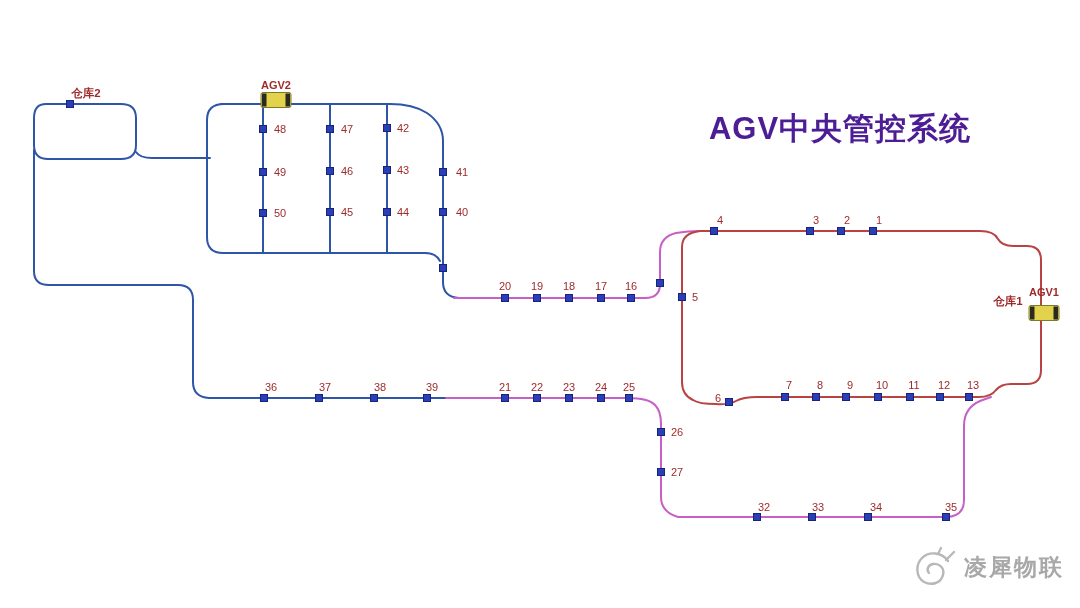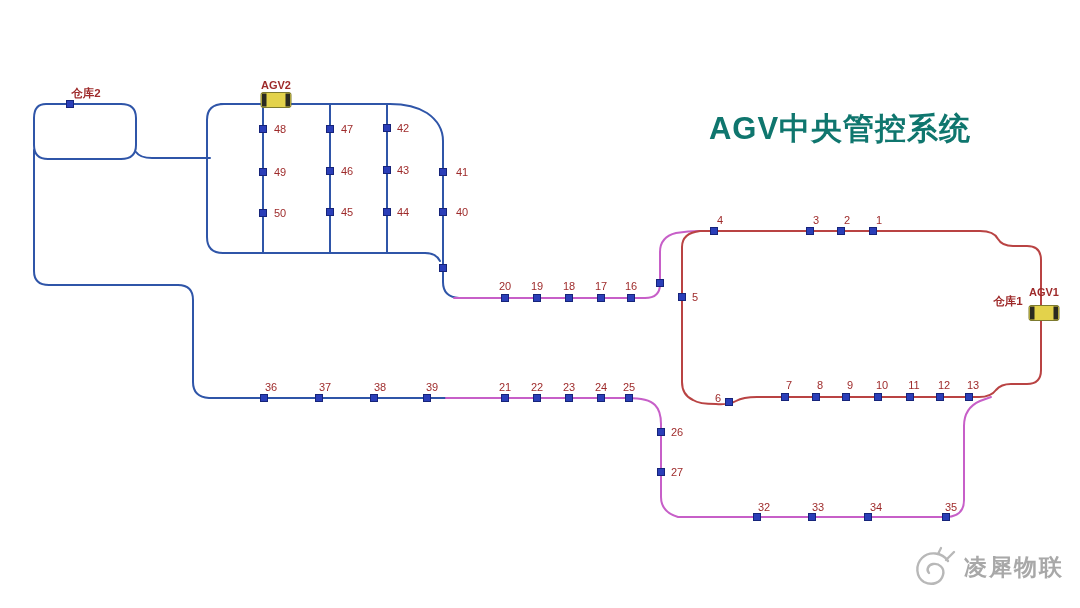--- a/index.html
+++ b/index.html
@@ -136,21 +136,21 @@
         <text x="276" y="89" fill="#9e2a2a" font-size="11" font-weight="bold" text-anchor="middle">AGV2</text>
       </g>
       <g>
         <rect x="1029" y="305.5" width="30" height="15" rx="2" fill="#e3d24b" stroke="#7d7a2f" stroke-width="1"></rect>
         <rect x="1030" y="306.5" width="4.5" height="13" fill="#2a2a20"></rect>
         <rect x="1053.5" y="306.5" width="4.5" height="13" fill="#2a2a20"></rect>
         <text x="1044" y="296" fill="#9e2a2a" font-size="11" font-weight="bold" text-anchor="middle">AGV1</text>
       </g>
     </svg>
 
-  <div class="page-title" style="color: #0f766e;">AGV中央管控系统</div>
+  <div class="page-title" style="color: #4c1d95;">AGV中央管控系统</div>
 
   <div class="watermark" style="color: rgb(168, 168, 168);">
     <svg width="48" height="42" viewBox="0 0 48 42">
       <path d="M 37 15 C 31 6 18 5 11 12 C 4 19 5 31 13 36 C 21 40 30 37 32 29 C 34 22 28 17 22 18 C 17 19 15 24 18 27" fill="none" stroke="#b8b8b8" stroke-width="2.4" stroke-linecap="round"></path>
       <path d="M 35 14 L 43 6" fill="none" stroke="#b8b8b8" stroke-width="2.4" stroke-linecap="round"></path>
       <path d="M 27 8 L 30 2" fill="none" stroke="#b8b8b8" stroke-width="2.2" stroke-linecap="round"></path>
     </svg>
     <span>凌犀物联</span>
   </div>
 

